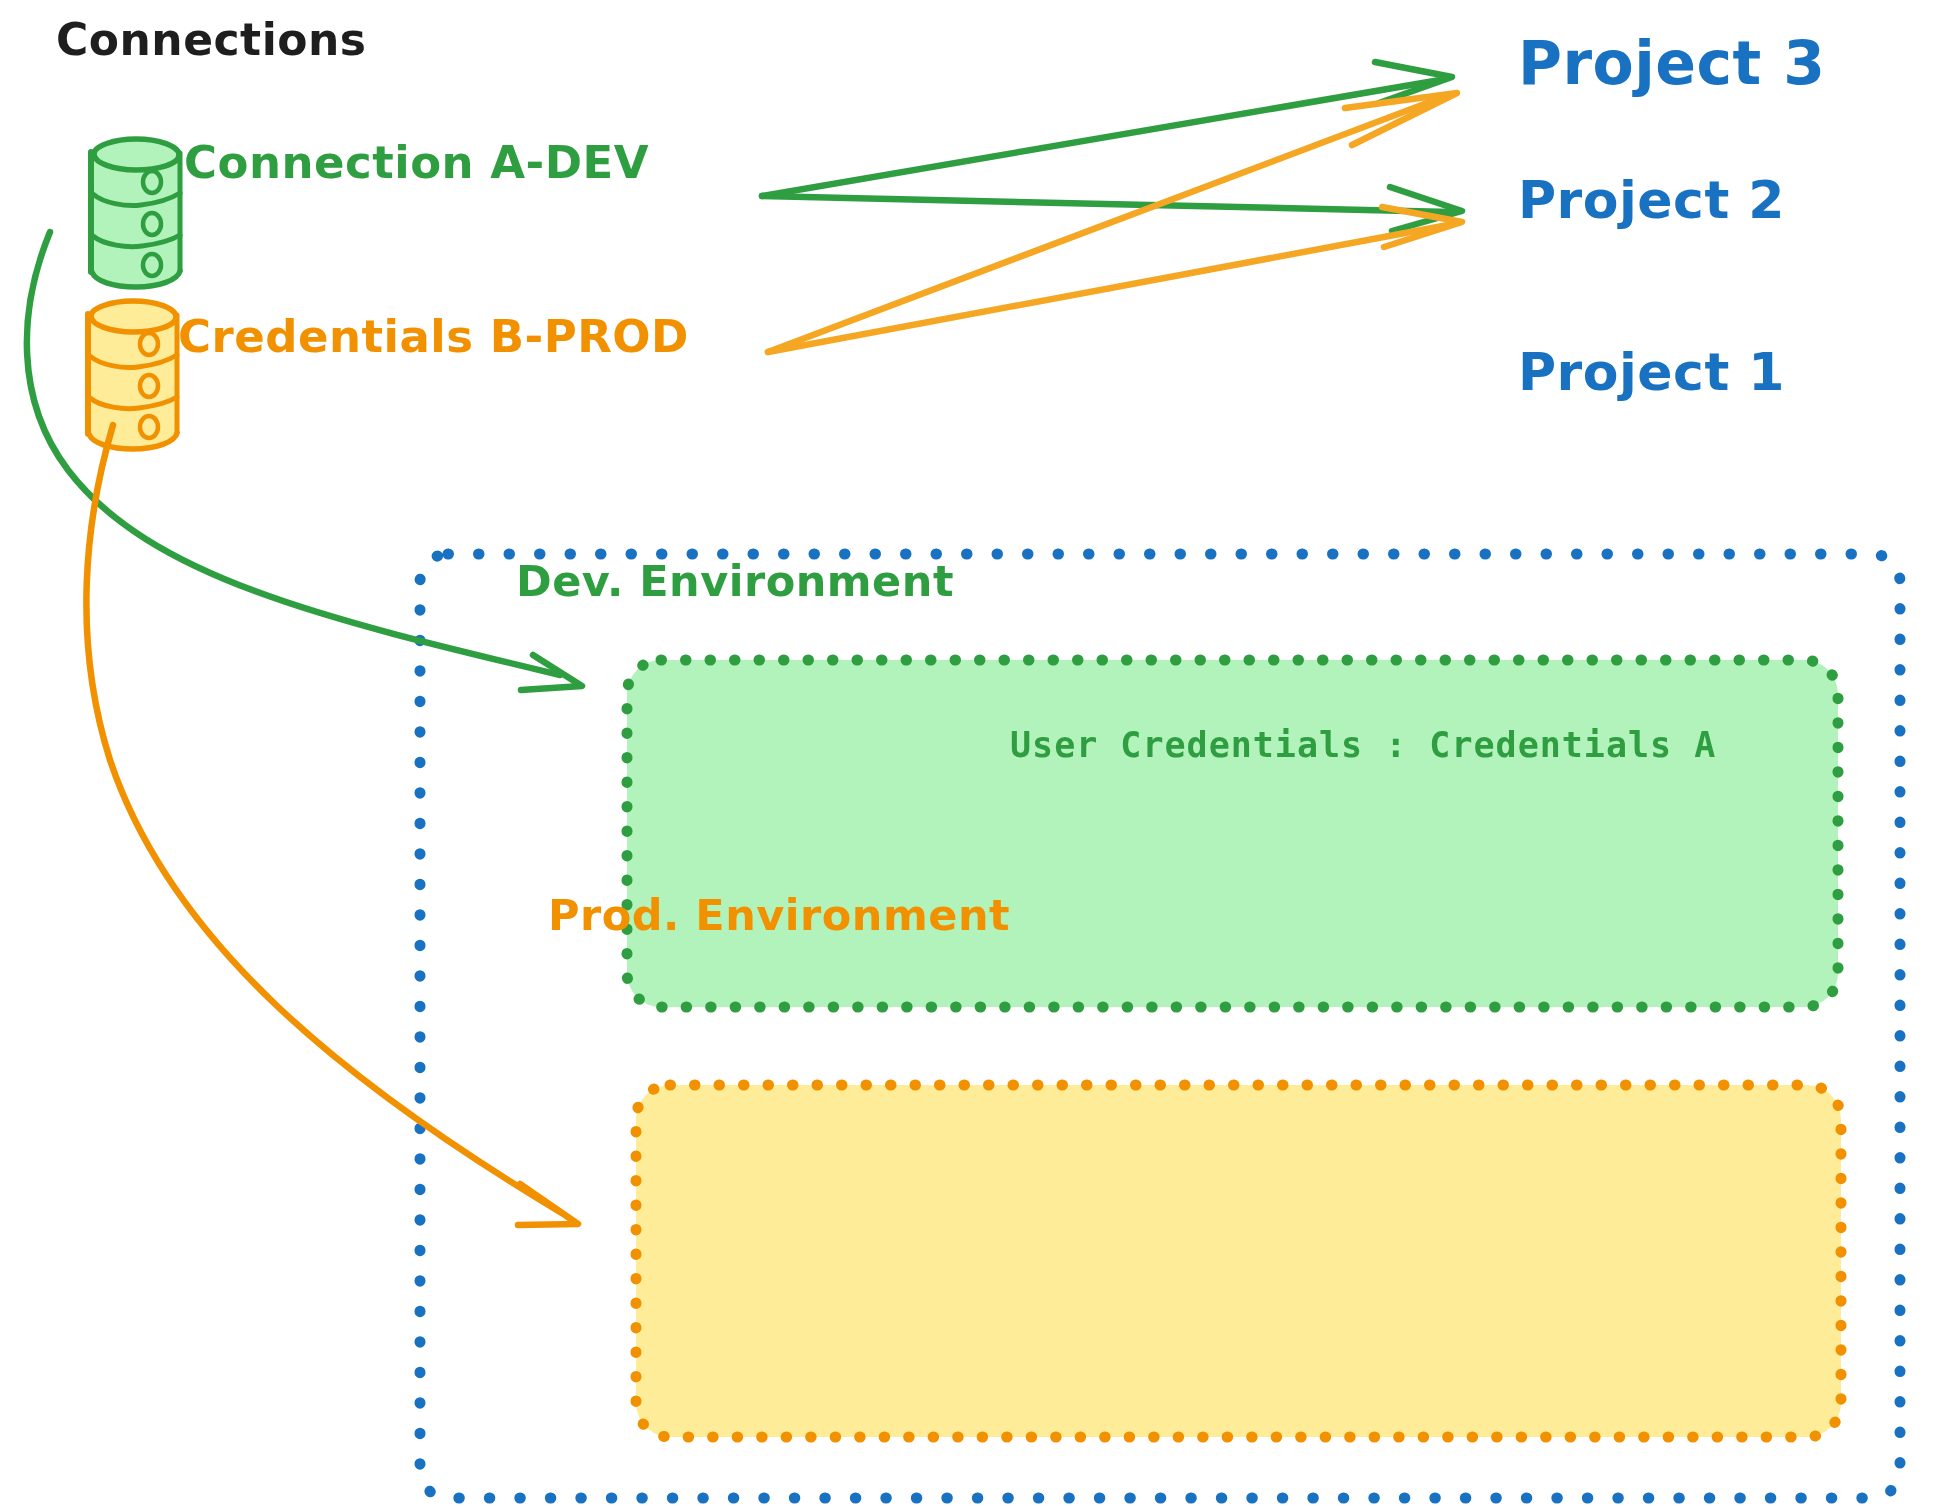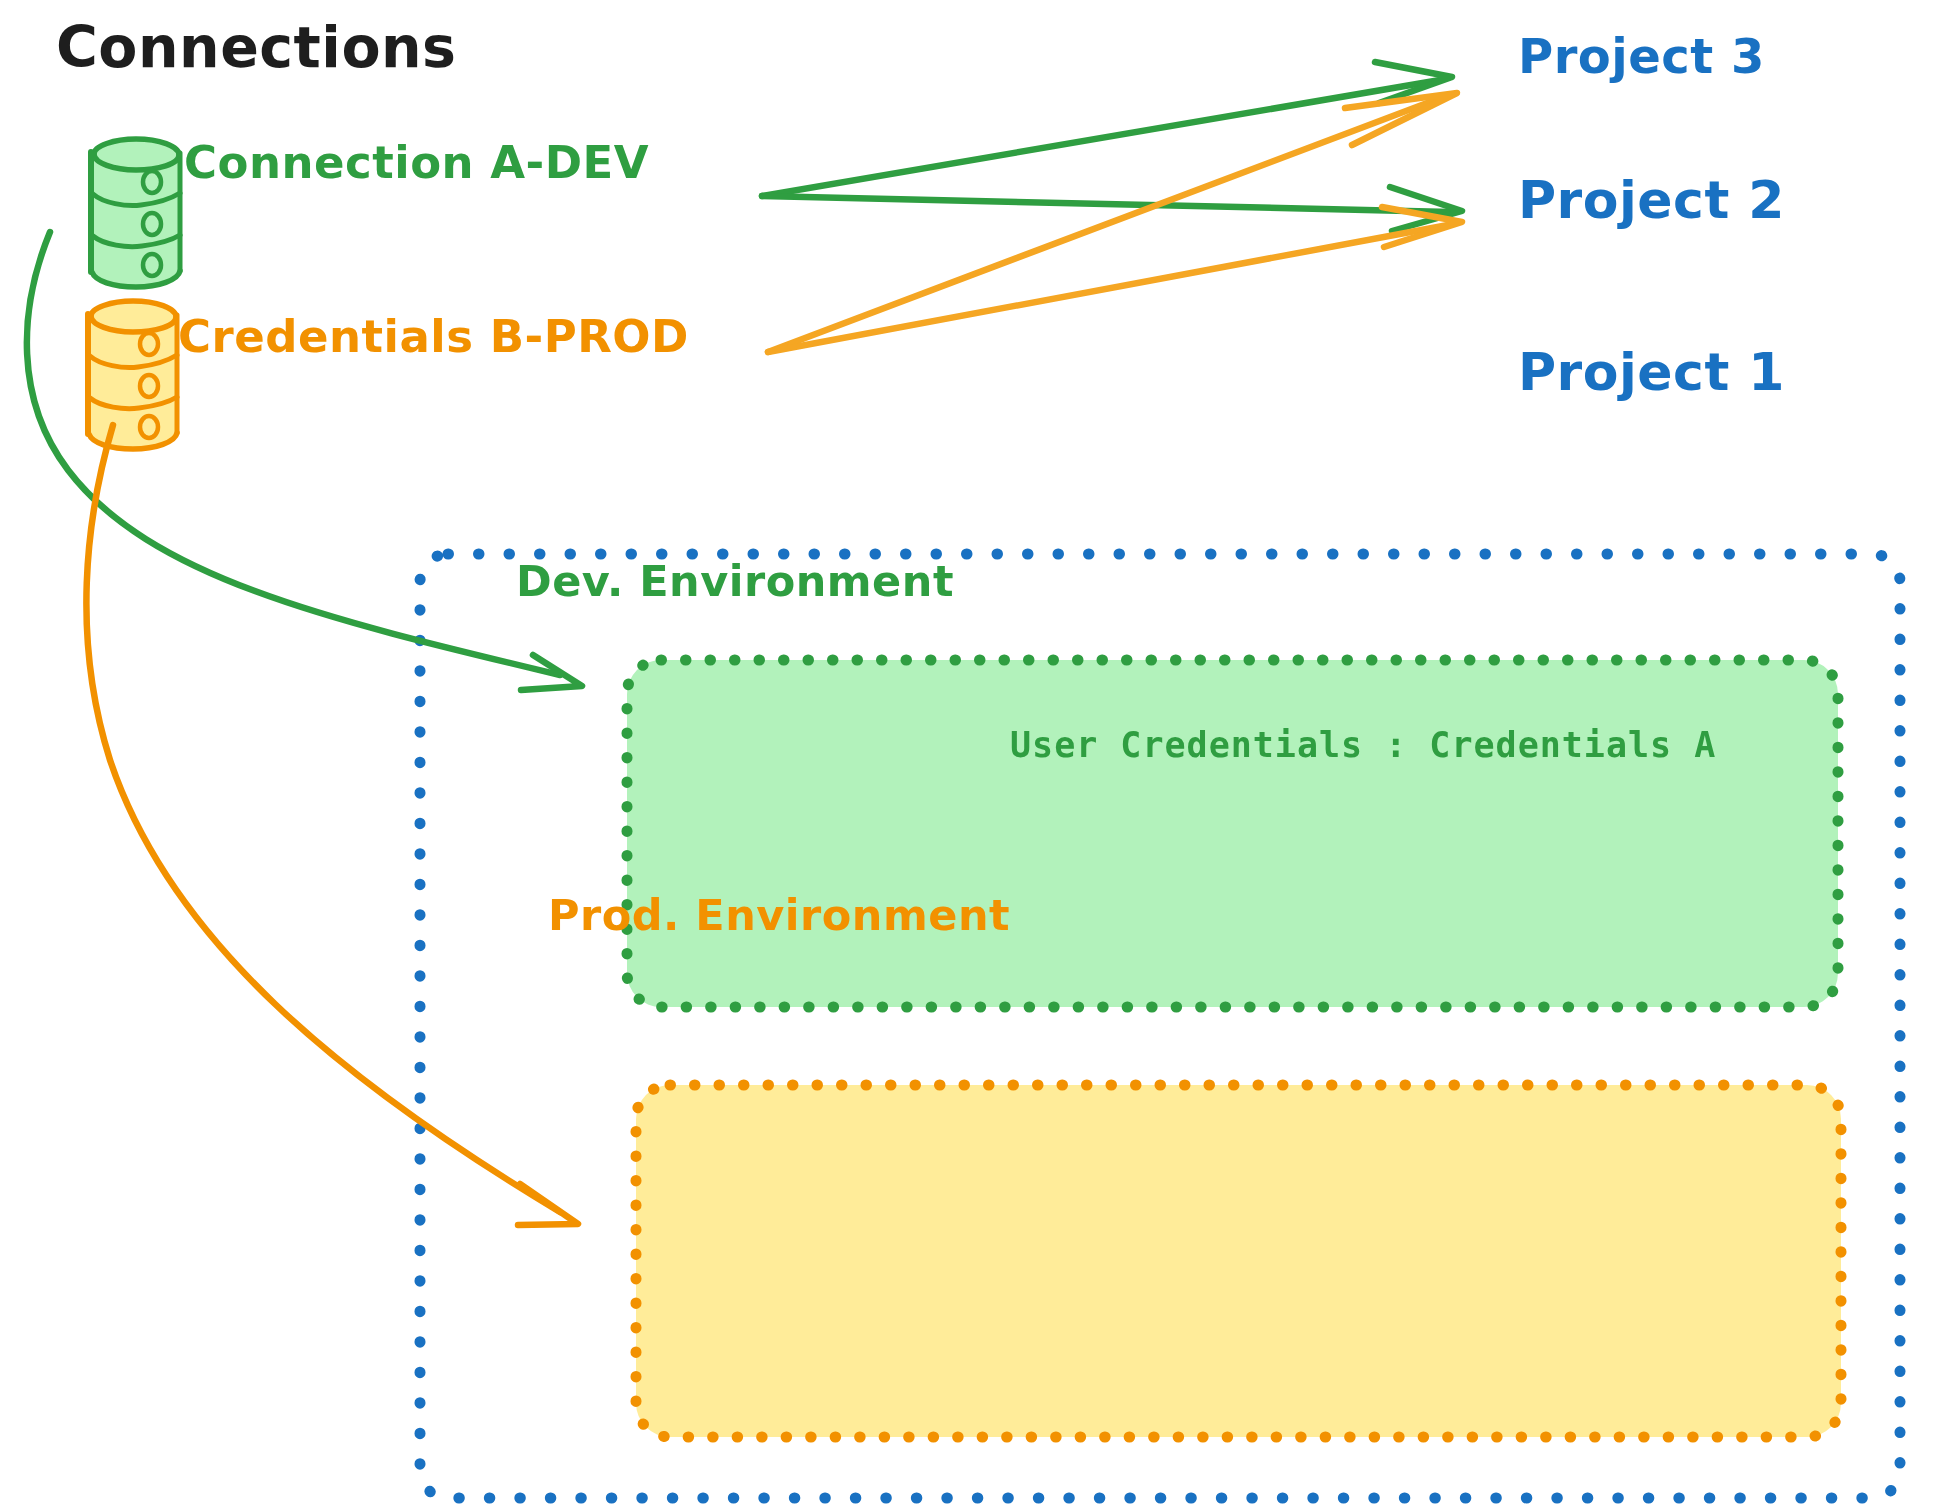--- a/index.html
+++ b/index.html
@@ -31,39 +31,39 @@
     font-weight: 700;
   }
   .txt {
     position: absolute;
     white-space: pre;
     user-select: none;
   }
   #title {
     left: 56px;
     top: 14px;
-    font-size: 57px;
+    font-size: 44px;
     color: #1e1e1e;
   }
   #label-conn-a {
     left: 184px;
     top: 136px;
     font-size: 45px;
     color: #2f9e41;
   }
   #label-conn-b {
     left: 178px;
     top: 310px;
     font-size: 45px;
     color: #f29100;
   }
   #label-proj3 {
     left: 1518px;
     top: 28px;
-    font-size: 48px;
+    font-size: 60px;
     color: #1971c2;
   }
   #label-proj2 {
     left: 1518px;
     top: 170px;
     font-size: 52px;
     color: #1971c2;
   }
   #label-proj1 {
     left: 1518px;

